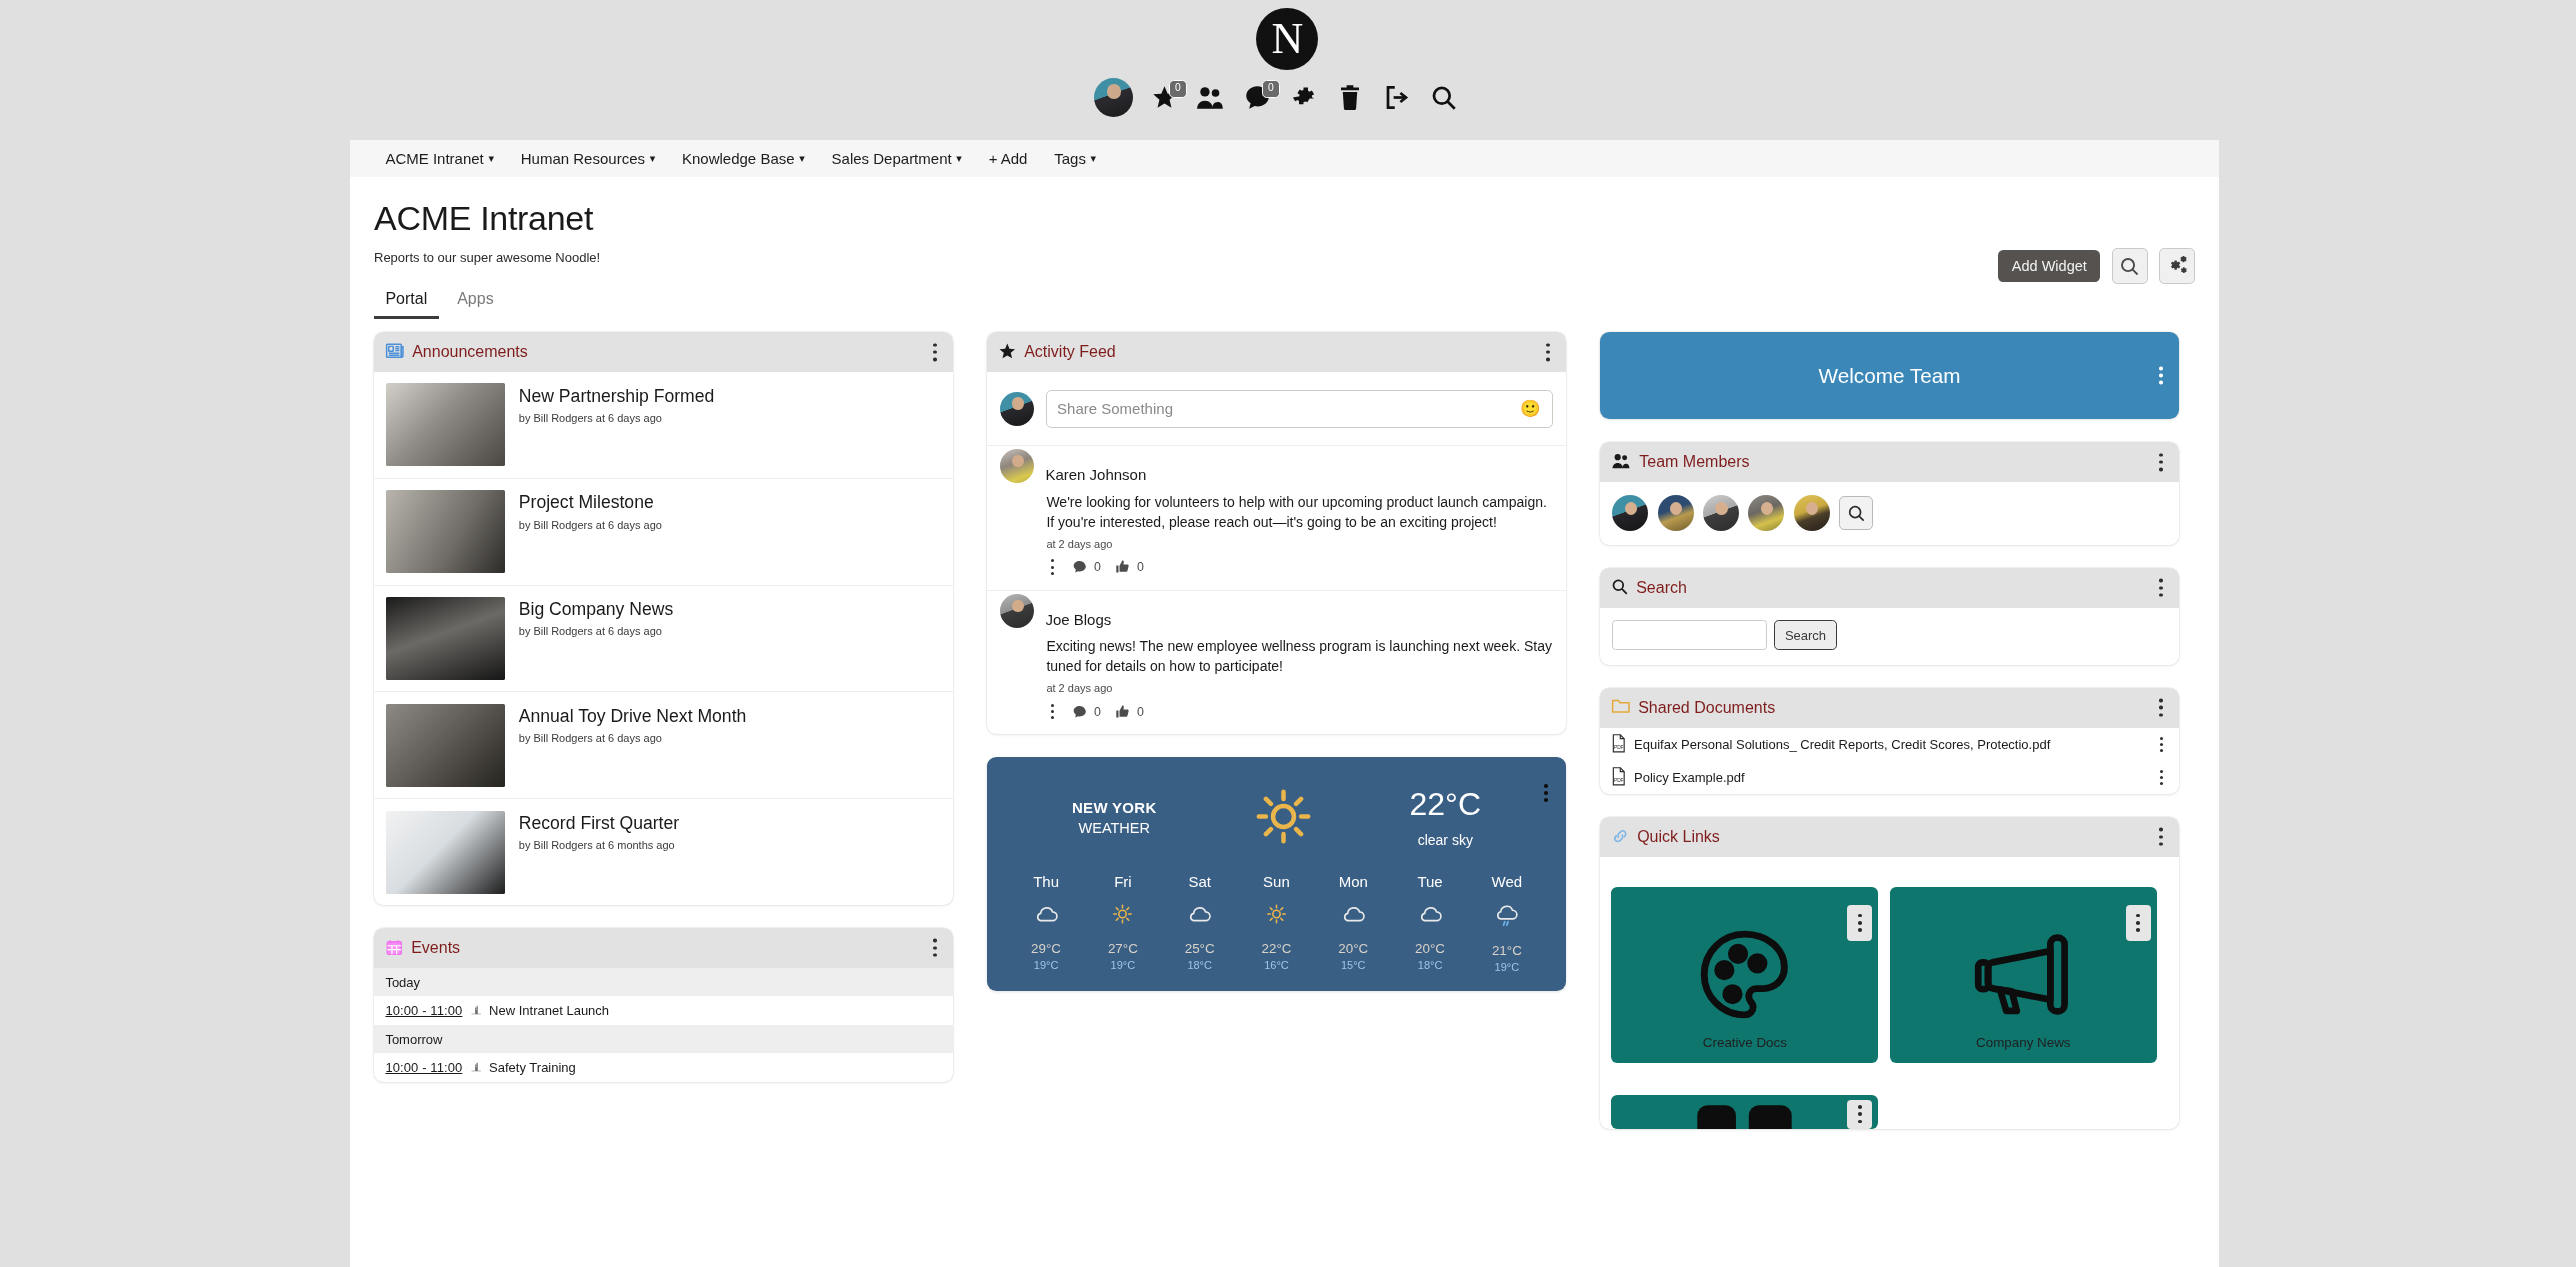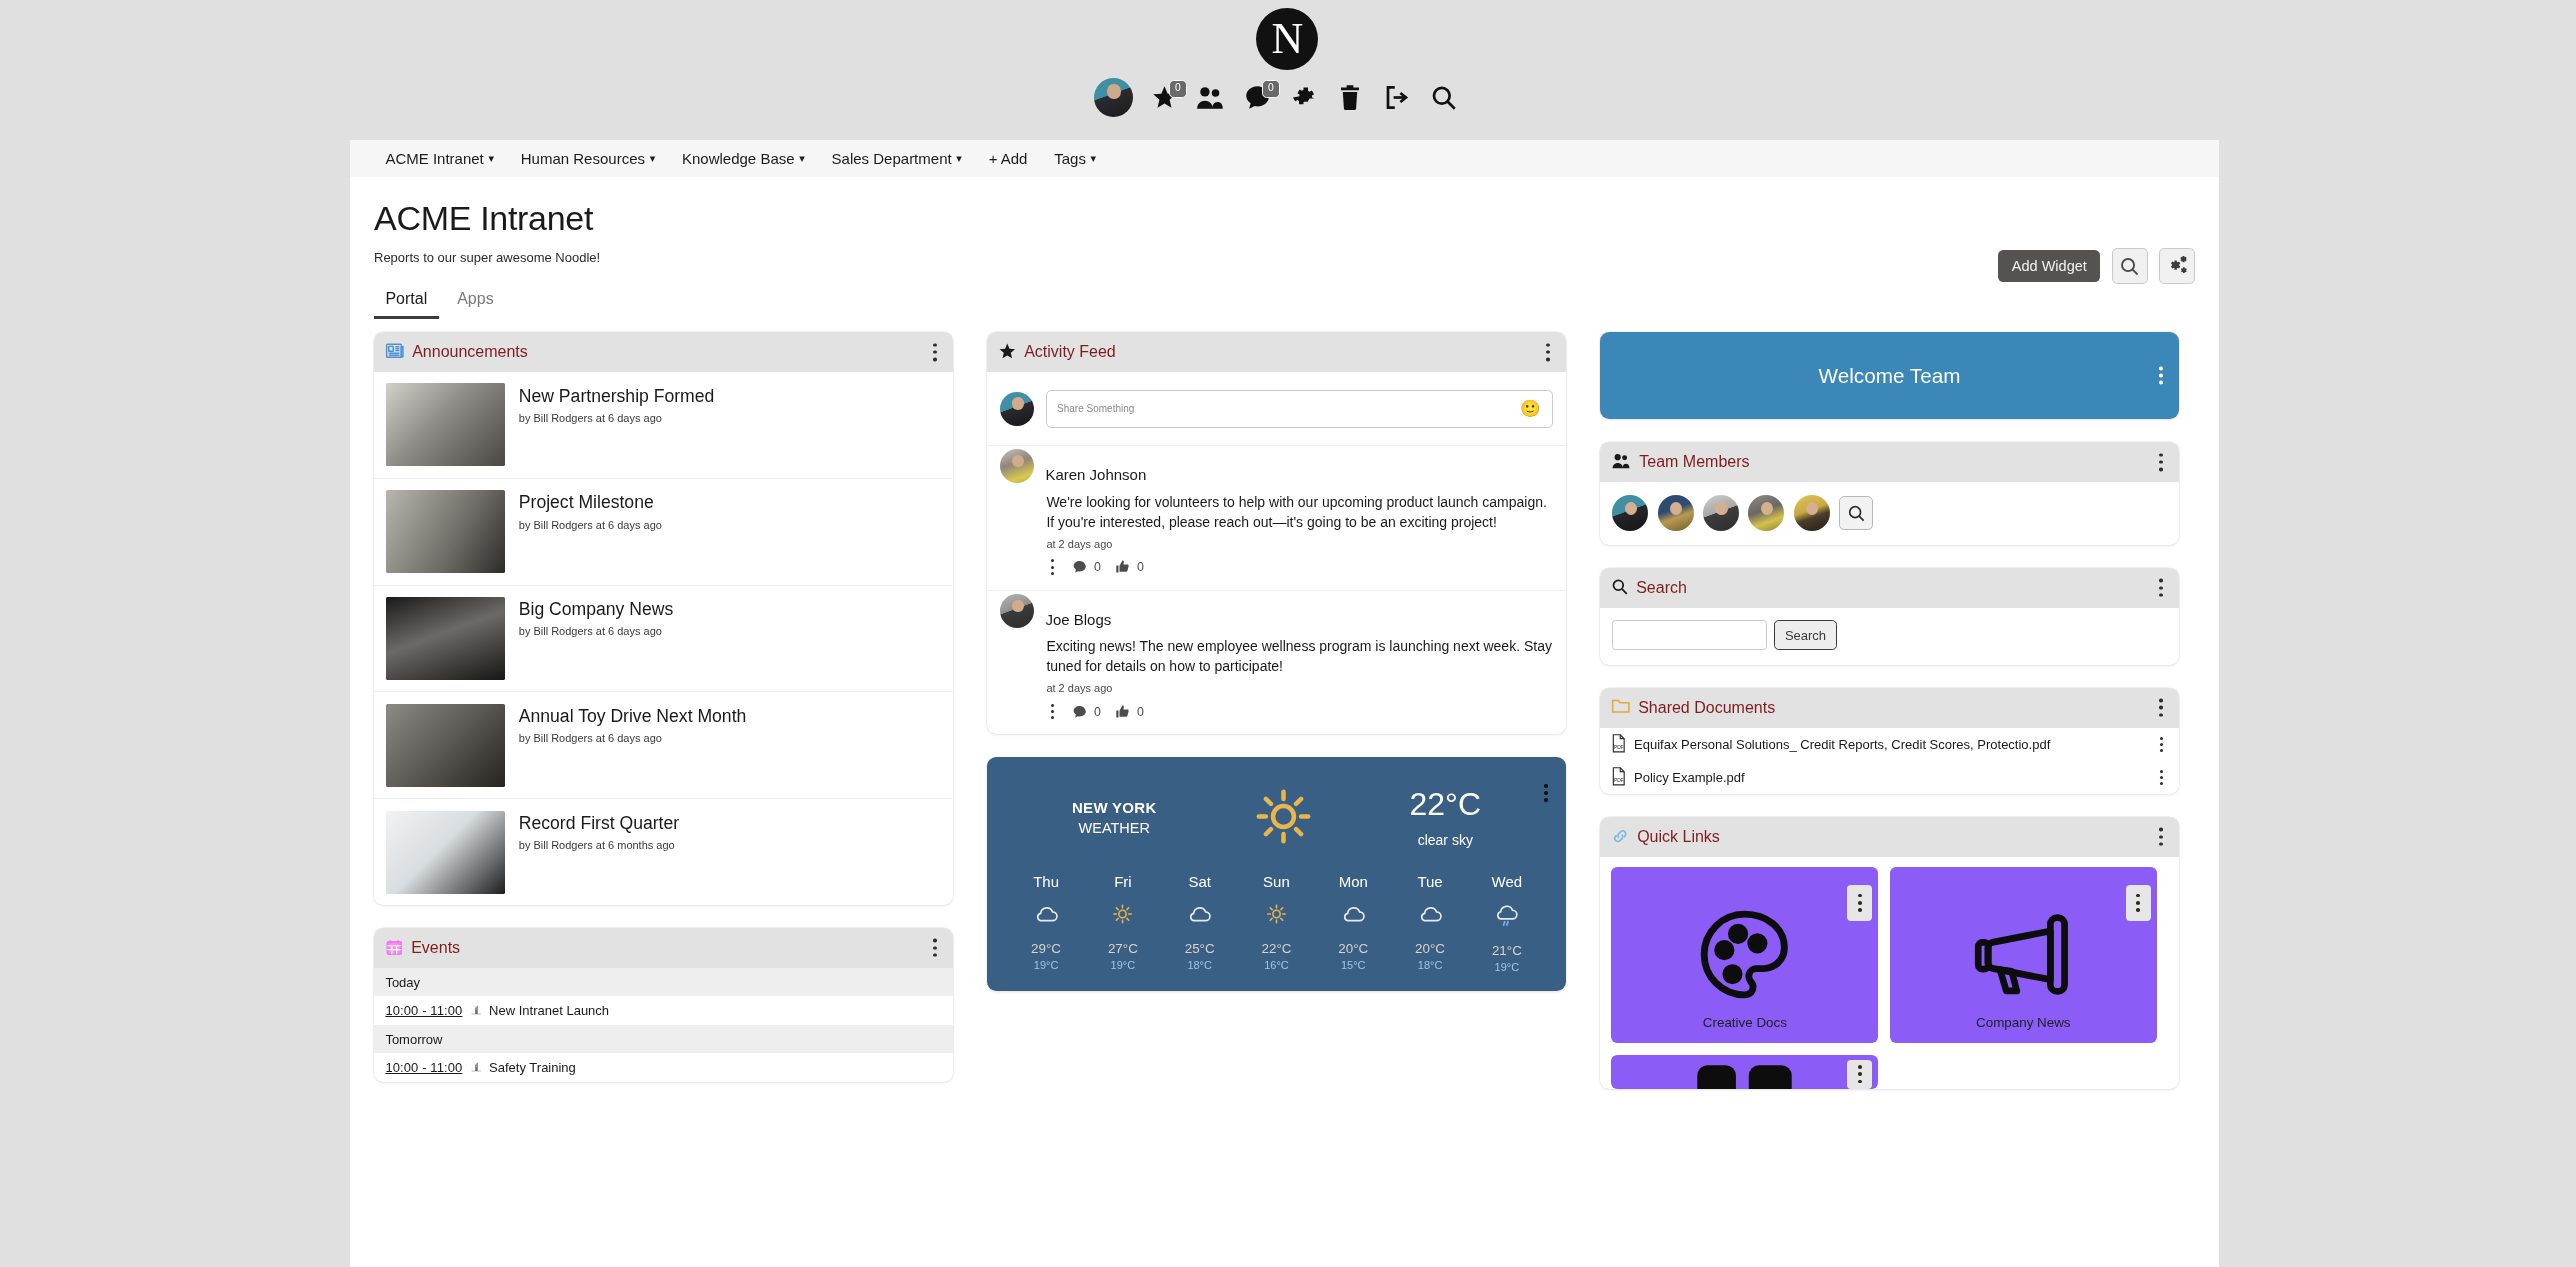--- a/index.html
+++ b/index.html
@@ -141,21 +141,21 @@
   .af-avatar.male1{ background: linear-gradient(160deg,#3f8fa5 0%,#3f8fa5 44%,#2b2b2f 45%,#161618 100%); }
   .af-avatar.female1{ background: linear-gradient(160deg,#c9c4bd 0%,#8e857c 42%,#d9c84e 78%,#b9ab3f 100%); }
   .af-avatar.male2{ background: linear-gradient(160deg,#b7b7b7 0%,#8f8f8f 44%,#3c3c3c 45%,#2a2a2a 100%); }
   .af-avatar::before{ content:""; position:absolute; left:12px; top:5.7px; width:11.4px; height:12.4px; border-radius:50%; background:#d2ab8b; }
   .af-input {
     flex: 1; height: 38px; border: 1px solid #cfcac4; border-radius: 5.2px;
     background: #ffffff; display: flex; align-items: center;
     padding: 0 10.3px; position: relative;
   }
   .af-input input {
-    border: none; outline: none; width: 100%; font-size: 10px; color: #111;
+    border: none; outline: none; width: 100%; font-size: 15px; color: #111;
     font-family: "Liberation Sans", sans-serif; background: transparent;
   }
   .af-input input::placeholder { color: #8a8a8a; }
   .emoji { font-size: 16.5px; margin-left: 6.2px; }
 
   .af-post { padding: 3.1px 13.4px 7.2px 13.4px; border-top: 1px solid #efefef; }
   .af-post:first-of-type { border-top: none; }
   .af-post-head { display: flex; gap: 11px; align-items: flex-end; }
   .af-name { font-size: 15px; color: #1a1a1a; padding-top: 4.1px; }
   .af-text { font-size: 14px; line-height: 1.42; color: #1a1a1a; margin: 9.3px 0 0 46px; }
@@ -217,23 +217,23 @@
 
   
   .doc-row { display: flex; align-items: center; gap: 7.2px; padding: 6.2px 11.4px; position: relative; }
   .doc-name { font-size: 13px; color: #1a1a1a; white-space: nowrap; overflow: hidden; text-overflow: ellipsis; flex:1;}
   .doc-kebab { width: 11.4px; height: 20.7px; display:flex; flex-direction:column; justify-content:center; align-items:center; gap:3.1px; cursor:pointer; flex:none;}
   .doc-kebab i { width: 3.1px; height: 3.1px; border-radius: 50%; background: #2d2d2d; display:block;}
 
   
   .ql-body { padding: 10.3px 11.4px 0 11.4px; display: flex; flex-wrap: wrap; gap: 11.4px; }
   .ql-tile {
-    width: 267px; height: 176px; background: #8b5cf6; border-radius: 6.2px;
+    width: 267px; height: 176px; background: #0f766e; border-radius: 6.2px;
     position: relative; display: flex; flex-direction: column;
-    align-items: center; justify-content: center; cursor: pointer;
+    align-items: center; justify-content: center; cursor: pointer; margin-top: 20px;
   }
   .ql-tile .kebab { right: 6.2px; top: 17.6px; transform: none; background: #e6e6e6; border-radius: 4.1px; width: 25px; height: 36px; }
   .ql-label { font-size: 13.4px; color: #1f1f1f; position: absolute; bottom: 13.4px; }
   .ql-clip { overflow: hidden; height: 34px; }
 
   svg { shape-rendering: geometricPrecision; }
 </style>
 </head>
 <body>
 

